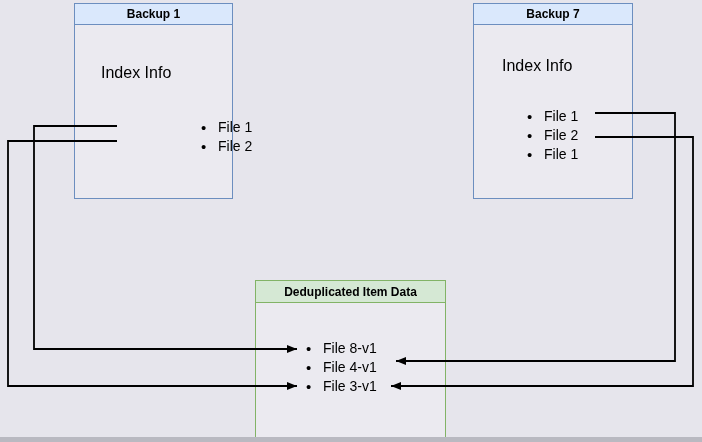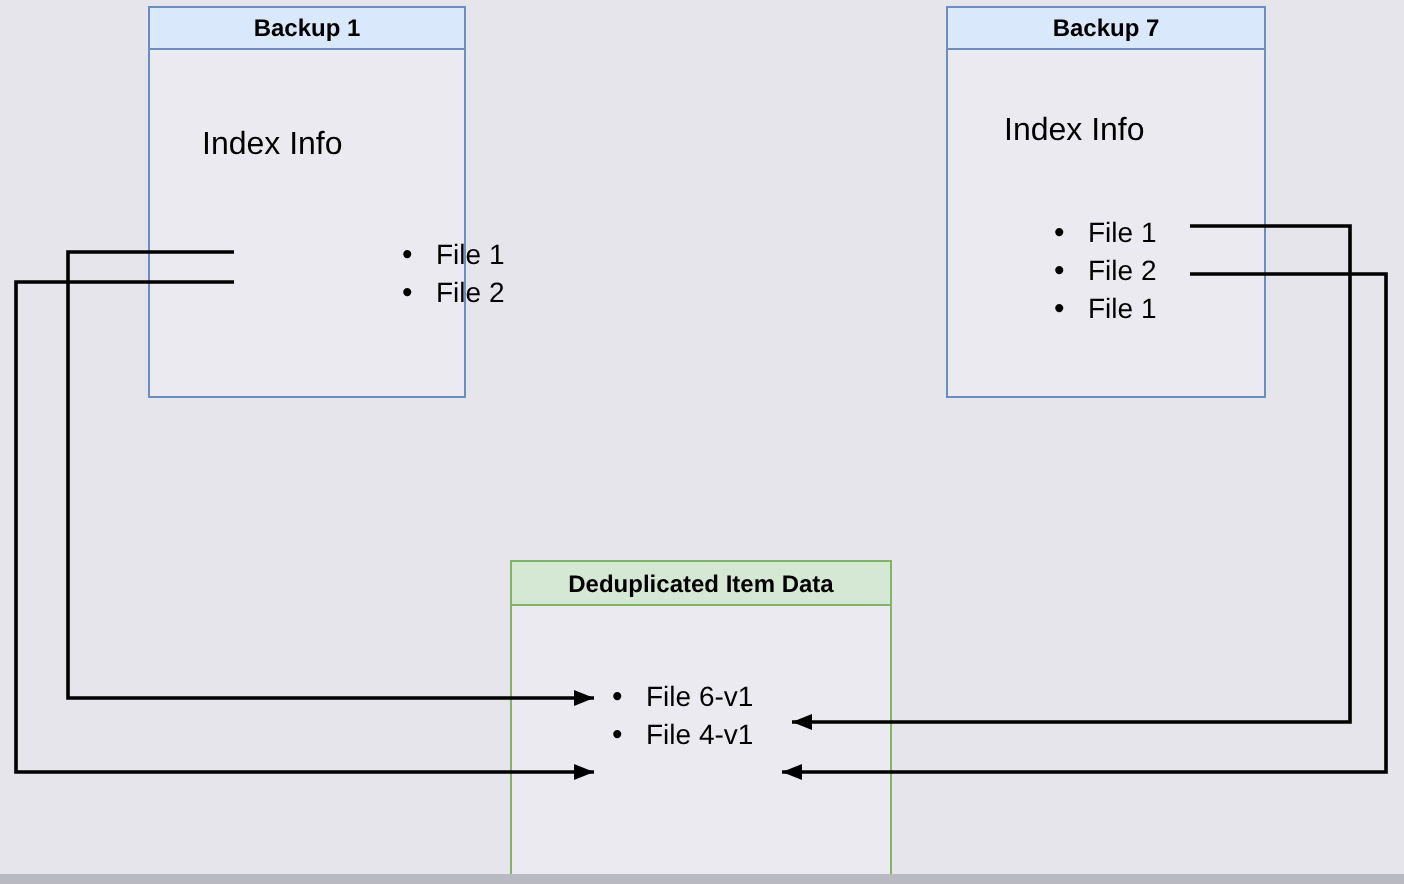--- a/index.html
+++ b/index.html
@@ -100,22 +100,23 @@
       <li>File 2</li>
       <li>File 1</li>
     </ul>
   </div>
 
   <div class="box green" style="left:255px; top:280px; width:191px; height:159px;">
     <div class="box-header">
       <span>Deduplicated Item Data</span>
     </div>
     <ul class="file-list" style="left:50px; top:58px;">
-      <li>File 6-v1</li>
+      <li>File 8-v1</li>
       <li>File 4-v1</li>
+      <li>File 3-v1</li>
     </ul>
   </div>
 
   <svg class="wires" width="702" height="442" viewBox="0 0 702 442">
     <defs>
       <marker id="arrowhead" markerUnits="userSpaceOnUse" markerWidth="11" markerHeight="9" viewBox="0 0 11 9" refX="10.5" refY="4.5" orient="auto">
         <path d="M0.5,0.5 L10.5,4.5 L0.5,8.5 Z" fill="#000"></path>
       </marker>
     </defs>
     <polyline points="117,126 34,126 34,349 297,349" marker-end="url(#arrowhead)"></polyline>

